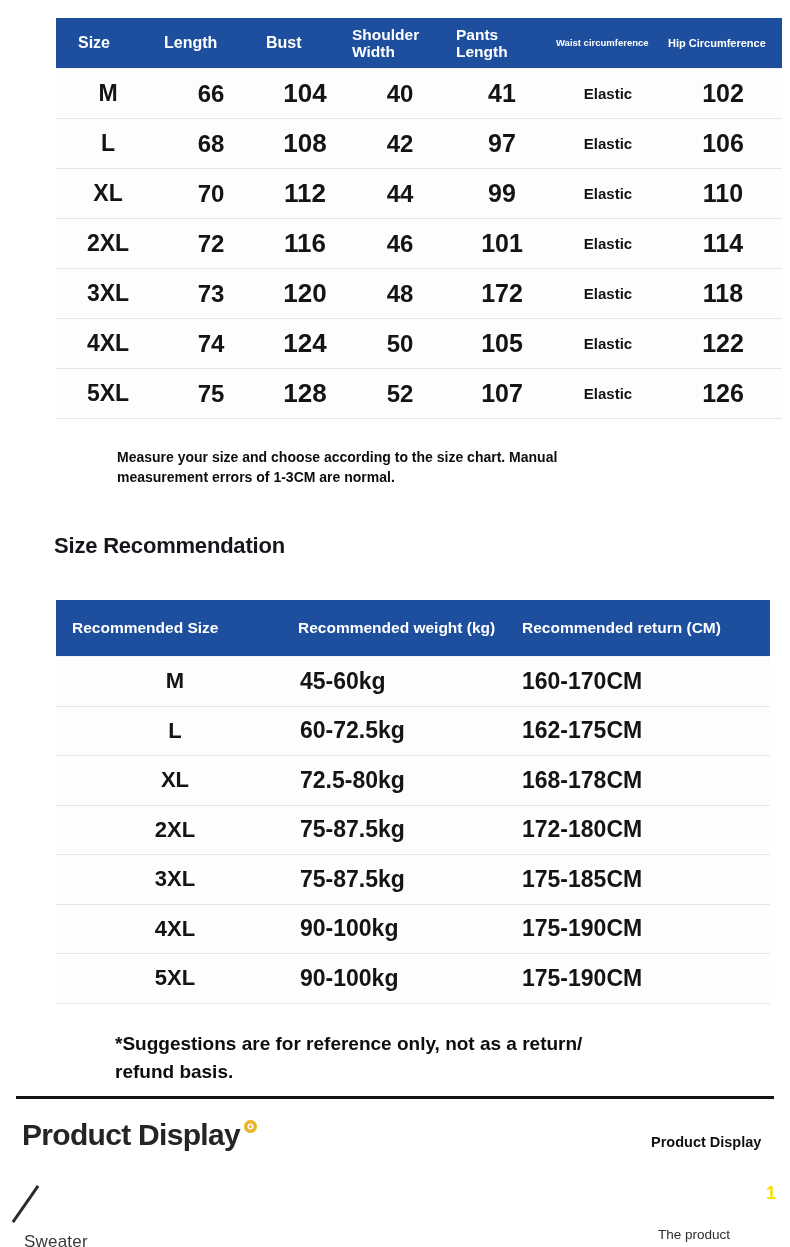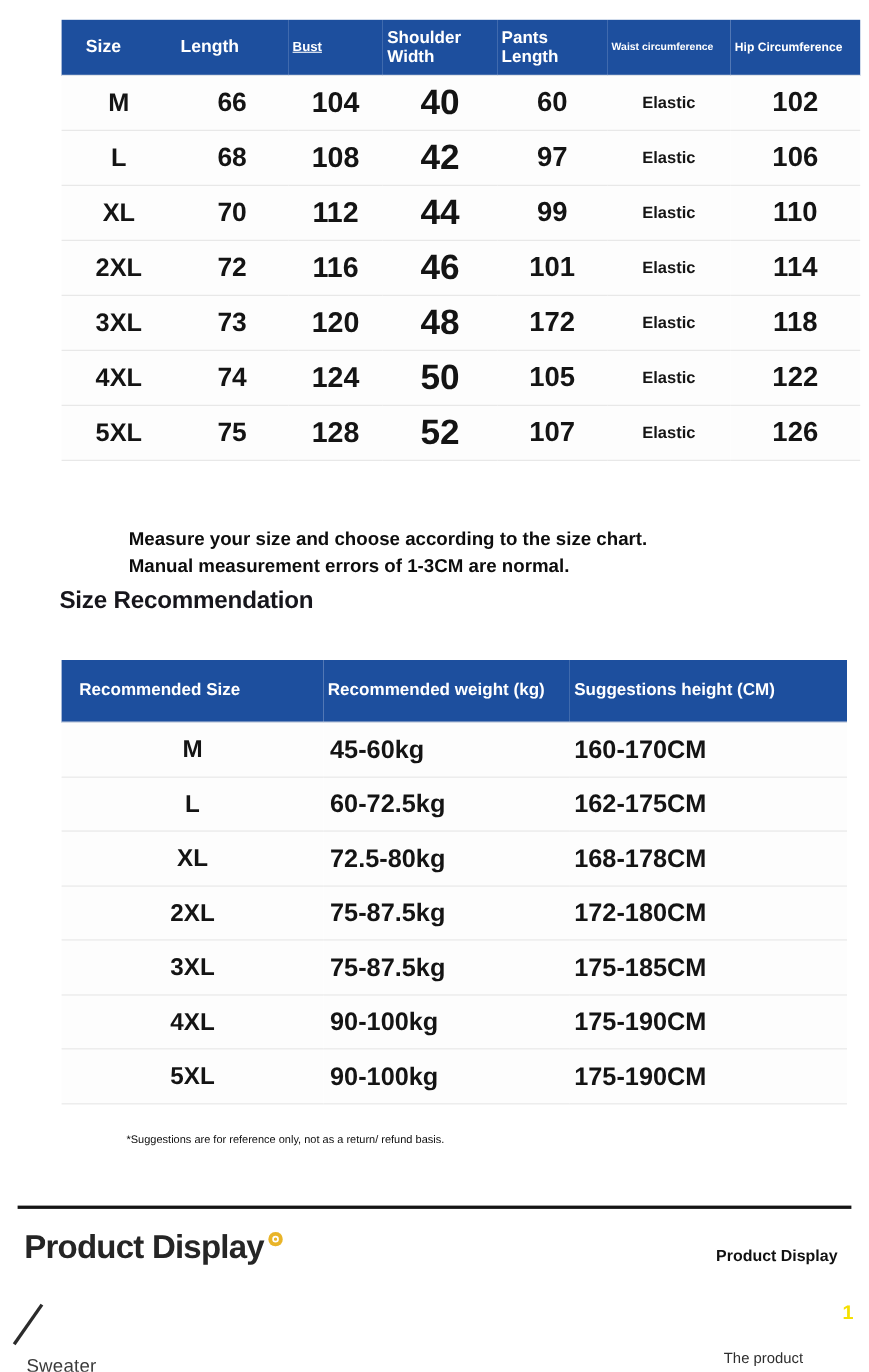--- a/index.html
+++ b/index.html
@@ -46,43 +46,43 @@
 
   
   #measurement-table {
     left: 56px;
     top: 18px;
     width: 678px;
   }
   #measurement-table thead th { height: 50px; }
   #measurement-table thead th.h-size       { width: 78px;  font-size: 16px; padding-left: 22px; margin-left: 12px; }
   #measurement-table thead th.h-length     { width: 94px;  font-size: 16px; margin-left: 28px; }
-  #measurement-table thead th.h-bust       { width: 78px;  font-size: 12px; text-decoration: underline; }
+  #measurement-table thead th.h-bust       { width: 78px;  font-size: 16px; }
   #measurement-table thead th.h-shoulder   { width: 96px;  font-size: 15.5px; }
   #measurement-table thead th.h-pants      { width: 92px;  font-size: 15.5px; }
   #measurement-table thead th.h-waist      { width: 104px; font-size: 9.5px; }
   #measurement-table thead th.h-hip        { width: 110px; font-size: 11px; }
 
   #measurement-table tbody tr { height: 50px; }
   #measurement-table tbody td { font-size: 25px; }
   #measurement-table tbody td.c-size     { font-size: 23px; }
   #measurement-table tbody td.c-length   { font-size: 24px; }
   #measurement-table tbody td.c-bust     { font-size: 26px; margin-top: 43px; }
-  #measurement-table tbody td.c-shoulder { font-size: 32px; }
+  #measurement-table tbody td.c-shoulder { font-size: 24px; }
   #measurement-table tbody td.c-pants    { font-size: 25px; }
   #measurement-table tbody td.c-waist    { font-size: 15px; }
   #measurement-table tbody td.c-hip      { font-size: 25px; }
 
   
   #measure-note {
     position: absolute;
     left: 117px;
-    top: 478px;
+    top: 447px;
     width: 520px;
-    font-size: 17px;
+    font-size: 14px;
     font-weight: bold;
     line-height: 1.45;
     color: #0d0d0d;
   }
 
   
   #size-recommendation-title {
     position: absolute;
     left: 54px;
     top: 533px;
@@ -107,22 +107,22 @@
   #recommendation-table tbody td.d-size   { font-size: 22px; }
   #recommendation-table tbody td.d-weight { font-size: 23px; text-align: left; padding-left: 6px; }
   #recommendation-table tbody td.d-height { font-size: 23px; text-align: left; padding-left: 4px; }
 
   
   #suggestion-note {
     position: absolute;
     left: 115px;
     top: 1030px;
     width: 470px;
-    font-size: 10px;
-    font-weight: normal;
+    font-size: 19px;
+    font-weight: bold;
     line-height: 1.45;
     color: #0d0d0d;
   }
 
   
   #section-divider {
     position: absolute;
     left: 16px;
     top: 1096px;
     width: 758px;
@@ -211,21 +211,21 @@
       <th class="h-waist">Waist circumference</th>
       <th class="h-hip">Hip Circumference</th>
     </tr>
   </thead>
   <tbody>
     <tr>
       <td class="c-size">M</td>
       <td class="c-length">66</td>
       <td class="c-bust">104</td>
       <td class="c-shoulder">40</td>
-      <td class="c-pants">60</td>
+      <td class="c-pants">41</td>
       <td class="c-waist">Elastic</td>
       <td class="c-hip">102</td>
     </tr>
     <tr>
       <td class="c-size">L</td>
       <td class="c-length">68</td>
       <td class="c-bust">108</td>
       <td class="c-shoulder">42</td>
       <td class="c-pants">97</td>
       <td class="c-waist">Elastic</td>
@@ -281,21 +281,21 @@
 
 <div id="measure-note">Measure your size and choose according to the size chart. Manual measurement errors of 1-3CM are normal.</div>
 
 <div id="size-recommendation-title">Size Recommendation</div>
 
 <table class="size-table" id="recommendation-table">
   <thead>
     <tr>
       <th class="r-size">Recommended Size</th>
       <th class="r-weight">Recommended weight (kg)</th>
-      <th class="r-height">Suggestions height (CM)</th>
+      <th class="r-height">Recommended return (CM)</th>
     </tr>
   </thead>
   <tbody>
     <tr>
       <td class="d-size">M</td>
       <td class="d-weight">45-60kg</td>
       <td class="d-height">160-170CM</td>
     </tr>
     <tr>
       <td class="d-size">L</td>

